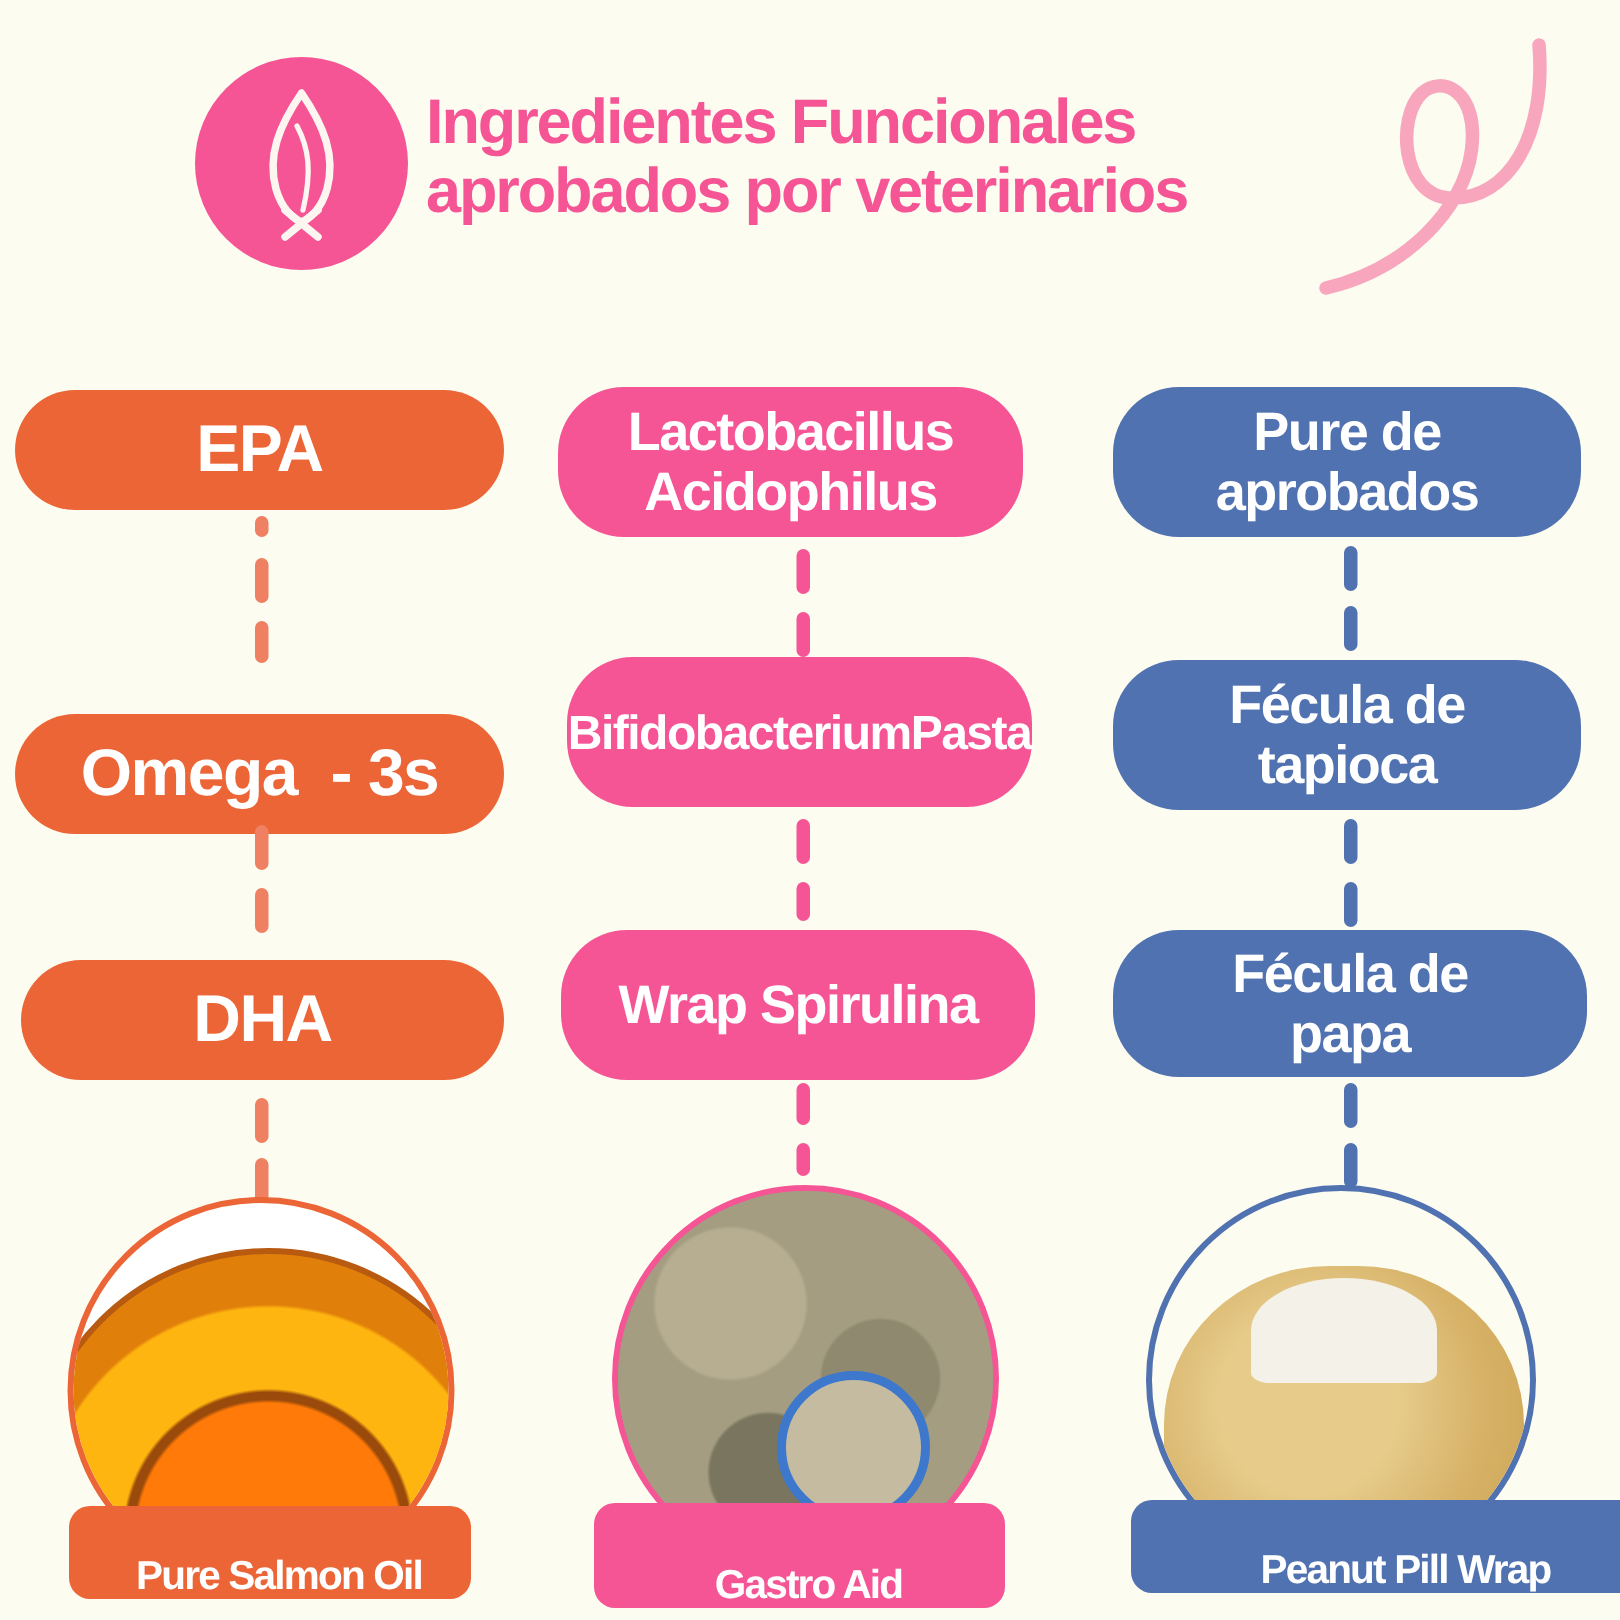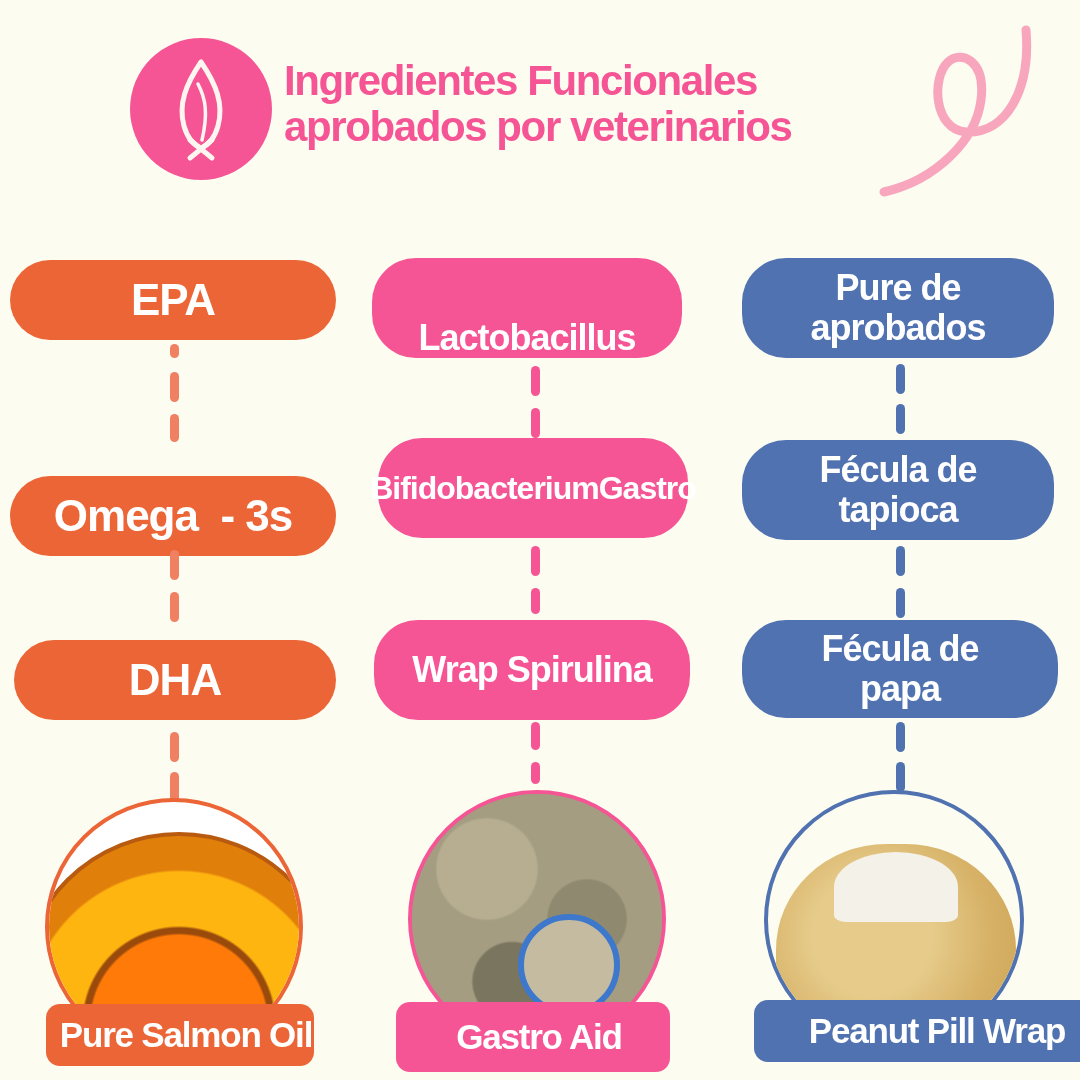--- a/index.html
+++ b/index.html
@@ -36,22 +36,22 @@
   .dash { position: absolute; width: 9px; border-radius: 5px; }
   .dash.orange { background: #ef8062; }
   .dash.pink { background: #f55594; }
   .dash.blue { background: #5072b0; }
 
   .circle {
     position: absolute; border-radius: 50%; overflow: hidden;
   }
   .label {
     position: absolute; border-radius: 14px;
-    color: #fff; font-weight: 900; font-size: 35px;
-    display: flex; align-items: center; justify-content: center;
+    color: #fff; font-weight: 900; font-size: 27px;
+    display: flex; align-items: flex-end; justify-content: center;
     letter-spacing: -1.2px;
     padding-left: 12px;
   }
 </style>
 </head>
 <body>
 
 <div class="header-icon">
   <svg width="70" height="110" viewBox="0 0 70 110">
     <path d="M35 8 C20 30 12 50 18 72 C22 86 30 92 35 94 C40 92 48 86 52 72 C58 50 50 30 35 8 Z" fill="none" stroke="#fdf5f0" stroke-width="5" stroke-linejoin="round"></path>
@@ -83,28 +83,29 @@
 </div>
 <div class="dash orange" style="left:170px;top:732px;height:30px;"></div>
 <div class="dash orange" style="left:170px;top:772px;height:30px;"></div>
 <div class="circle" style="left:45px;top:798px;width:258px;height:258px;border:4px solid #ec6536;background:#fff;">
   <div style="position:absolute;left:-30px;top:30px;width:320px;height:320px;border-radius:50%;border:4px solid #b85a10;background:radial-gradient(circle at 50% 60%, #ff7a08 0 36%, #9a4a0a 37% 39%, #ffb510 40% 62%, #e0800a 63% 100%);"></div>
 </div>
 <div class="label orange" style="left:46px;top:1004px;width:268px;height:62px;">
   <span>Pure Salmon Oil</span>
 </div>
 
-<div class="pill pink" style="left:372px;top:258px;width:310px;height:100px;font-size:36px;line-height:40px;flex-direction:column;justify-content:flex-end;">
+<div class="pill pink" style="left:372px;top:258px;width:310px;height:100px;font-size:36px;line-height:40px;flex-direction:column;">
   <span>Lactobacillus</span>
+  <span>Acidophilus</span>
 </div>
 <div class="dash pink" style="left:531px;top:366px;height:30px;"></div>
 <div class="dash pink" style="left:531px;top:408px;height:30px;"></div>
 <div class="pill pink" style="left:378px;top:438px;width:310px;height:100px;font-size:32px;line-height:40px;flex-direction:row;">
   <span>Bifidobacterium</span>
-  <span>Gastro</span>
+  <span>Pasta</span>
 </div>
 <div class="dash pink" style="left:531px;top:546px;height:30px;"></div>
 <div class="dash pink" style="left:531px;top:588px;height:26px;"></div>
 <div class="pill pink" style="left:374px;top:620px;width:316px;height:100px;font-size:36px;">
   <span>Wrap Spirulina</span>
 </div>
 <div class="dash pink" style="left:531px;top:722px;height:28px;"></div>
 <div class="dash pink" style="left:531px;top:762px;height:22px;"></div>
 <div class="circle" style="left:408px;top:790px;width:258px;height:258px;border:4px solid #f55594;background:#a39c82;">
   <div style="position:absolute;left:0;top:0;width:100%;height:100%;background:radial-gradient(circle at 30% 30%, #b7ae92 0 20%, transparent 21%), radial-gradient(circle at 70% 50%, #8f8a6f 0 18%, transparent 19%), radial-gradient(circle at 40% 75%, #7a755e 0 16%, transparent 17%), #a49d82;"></div>

